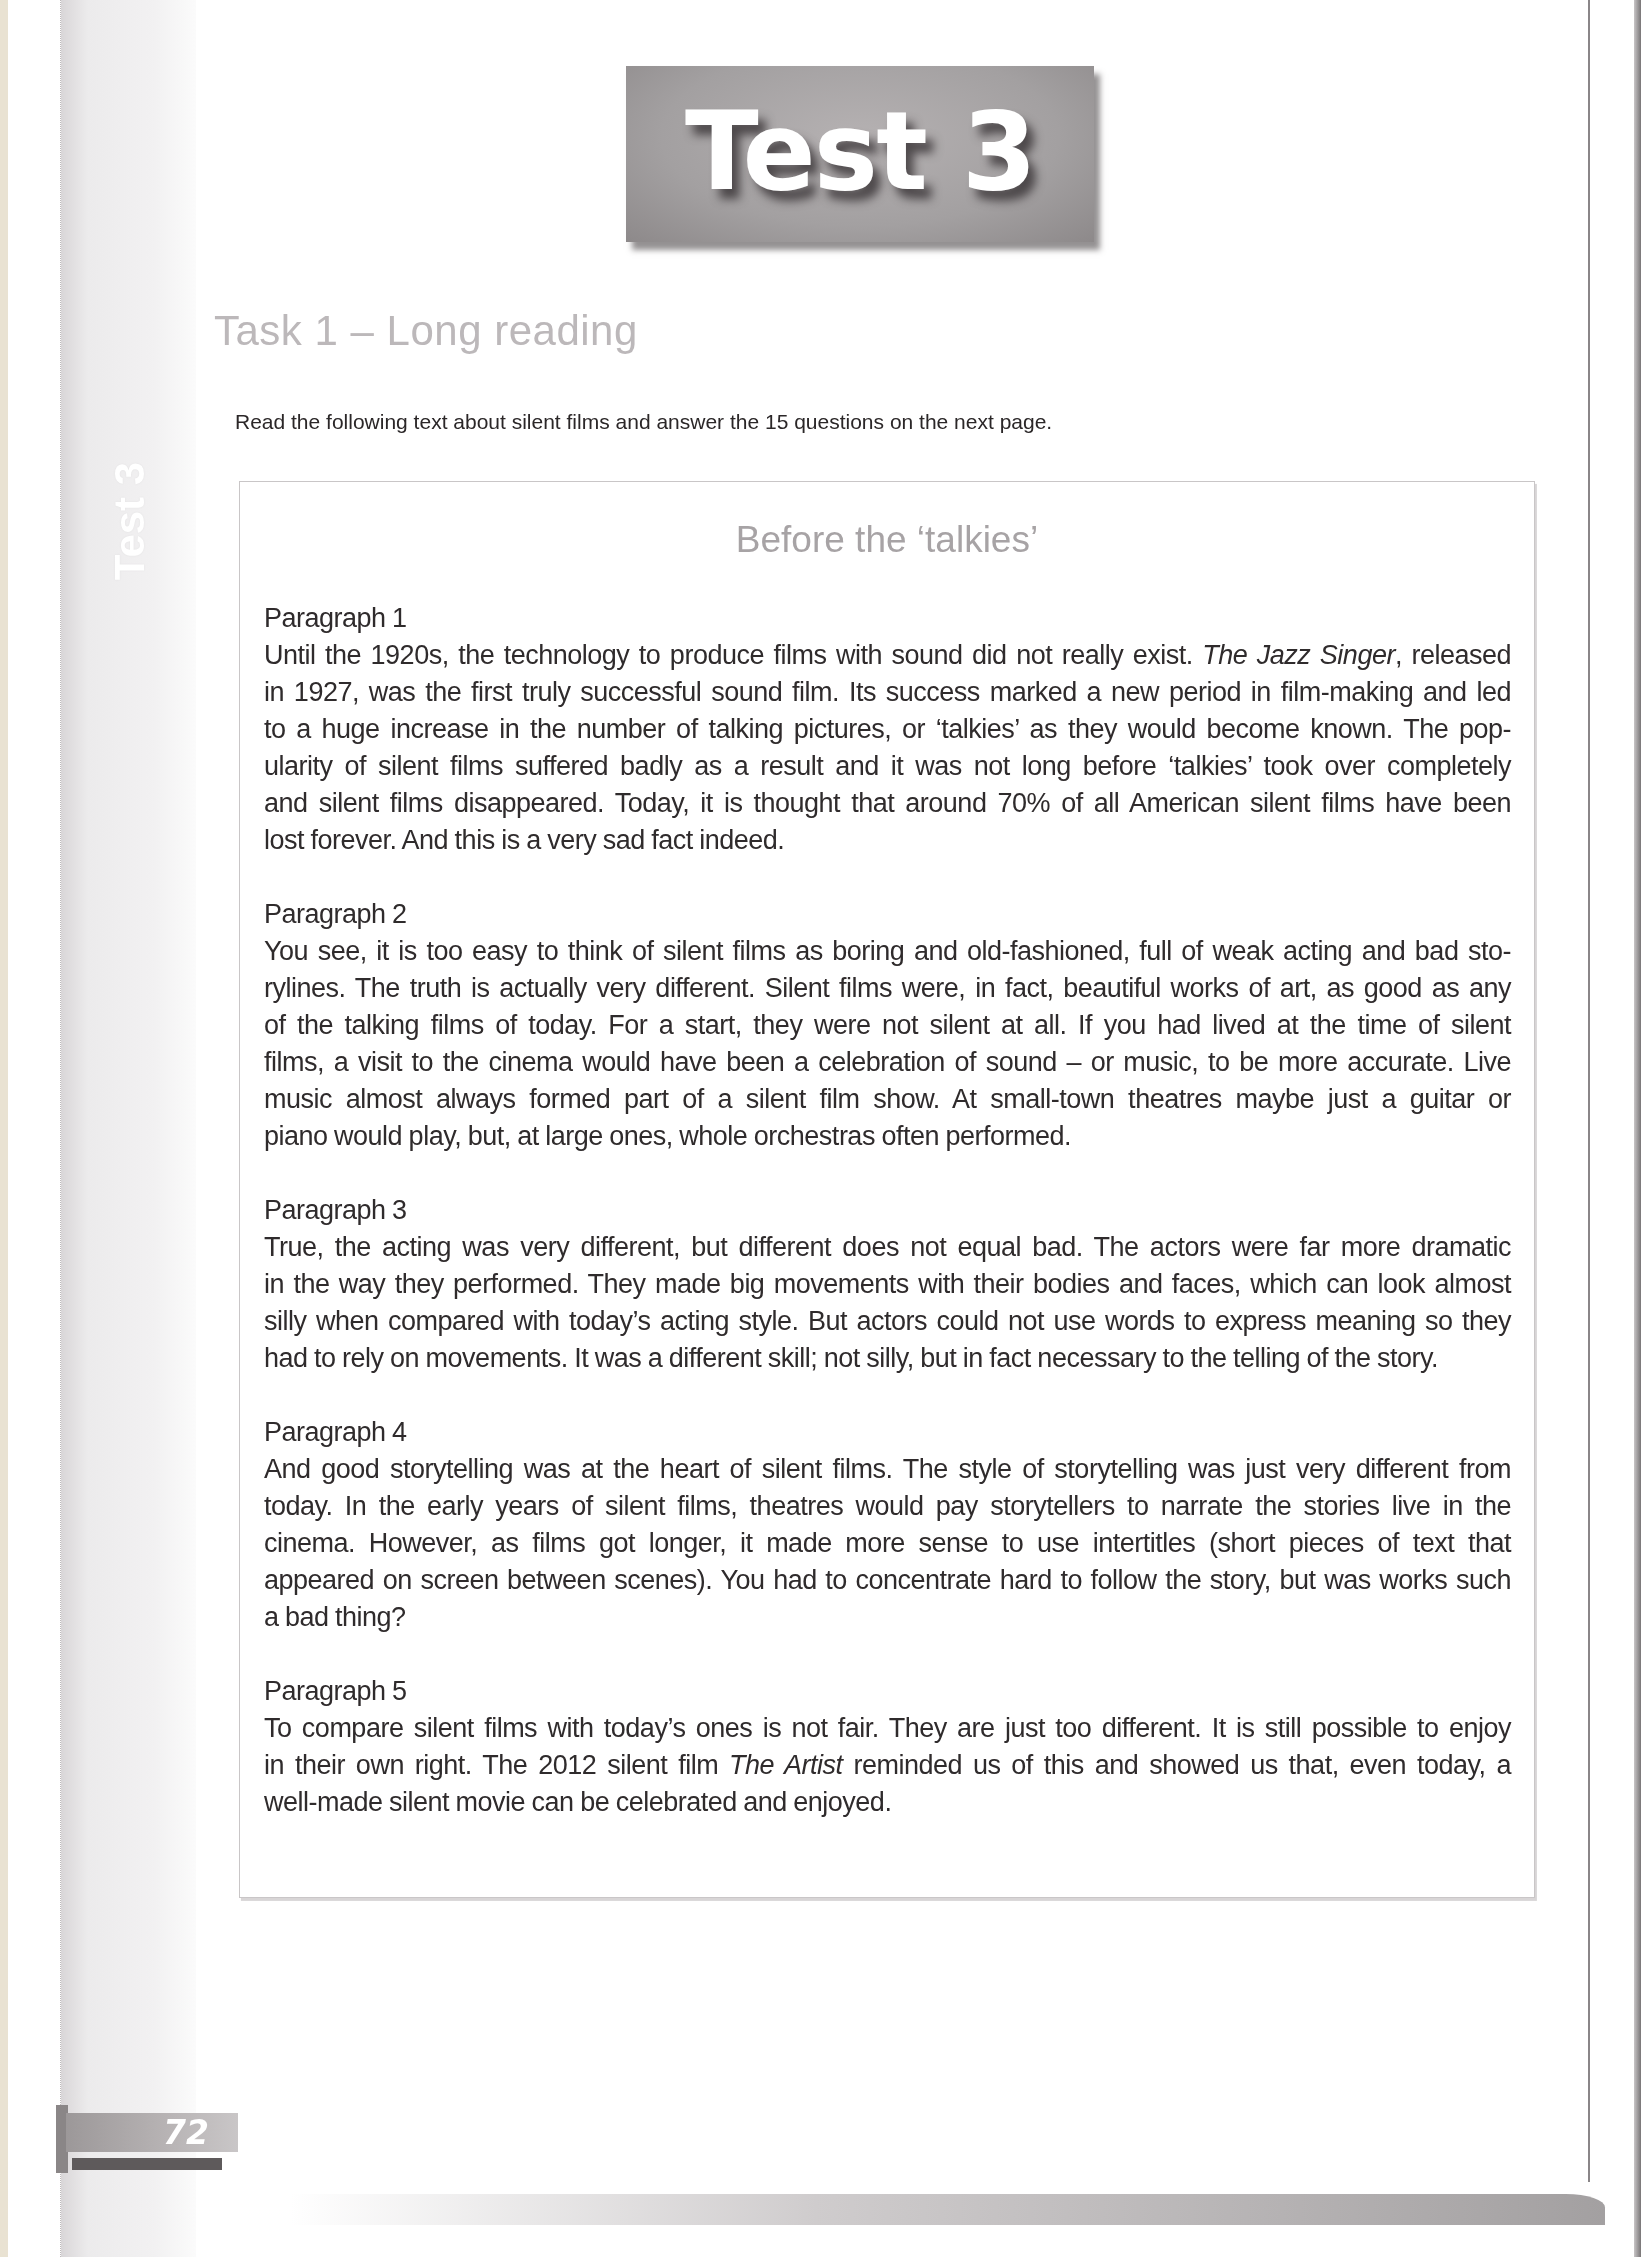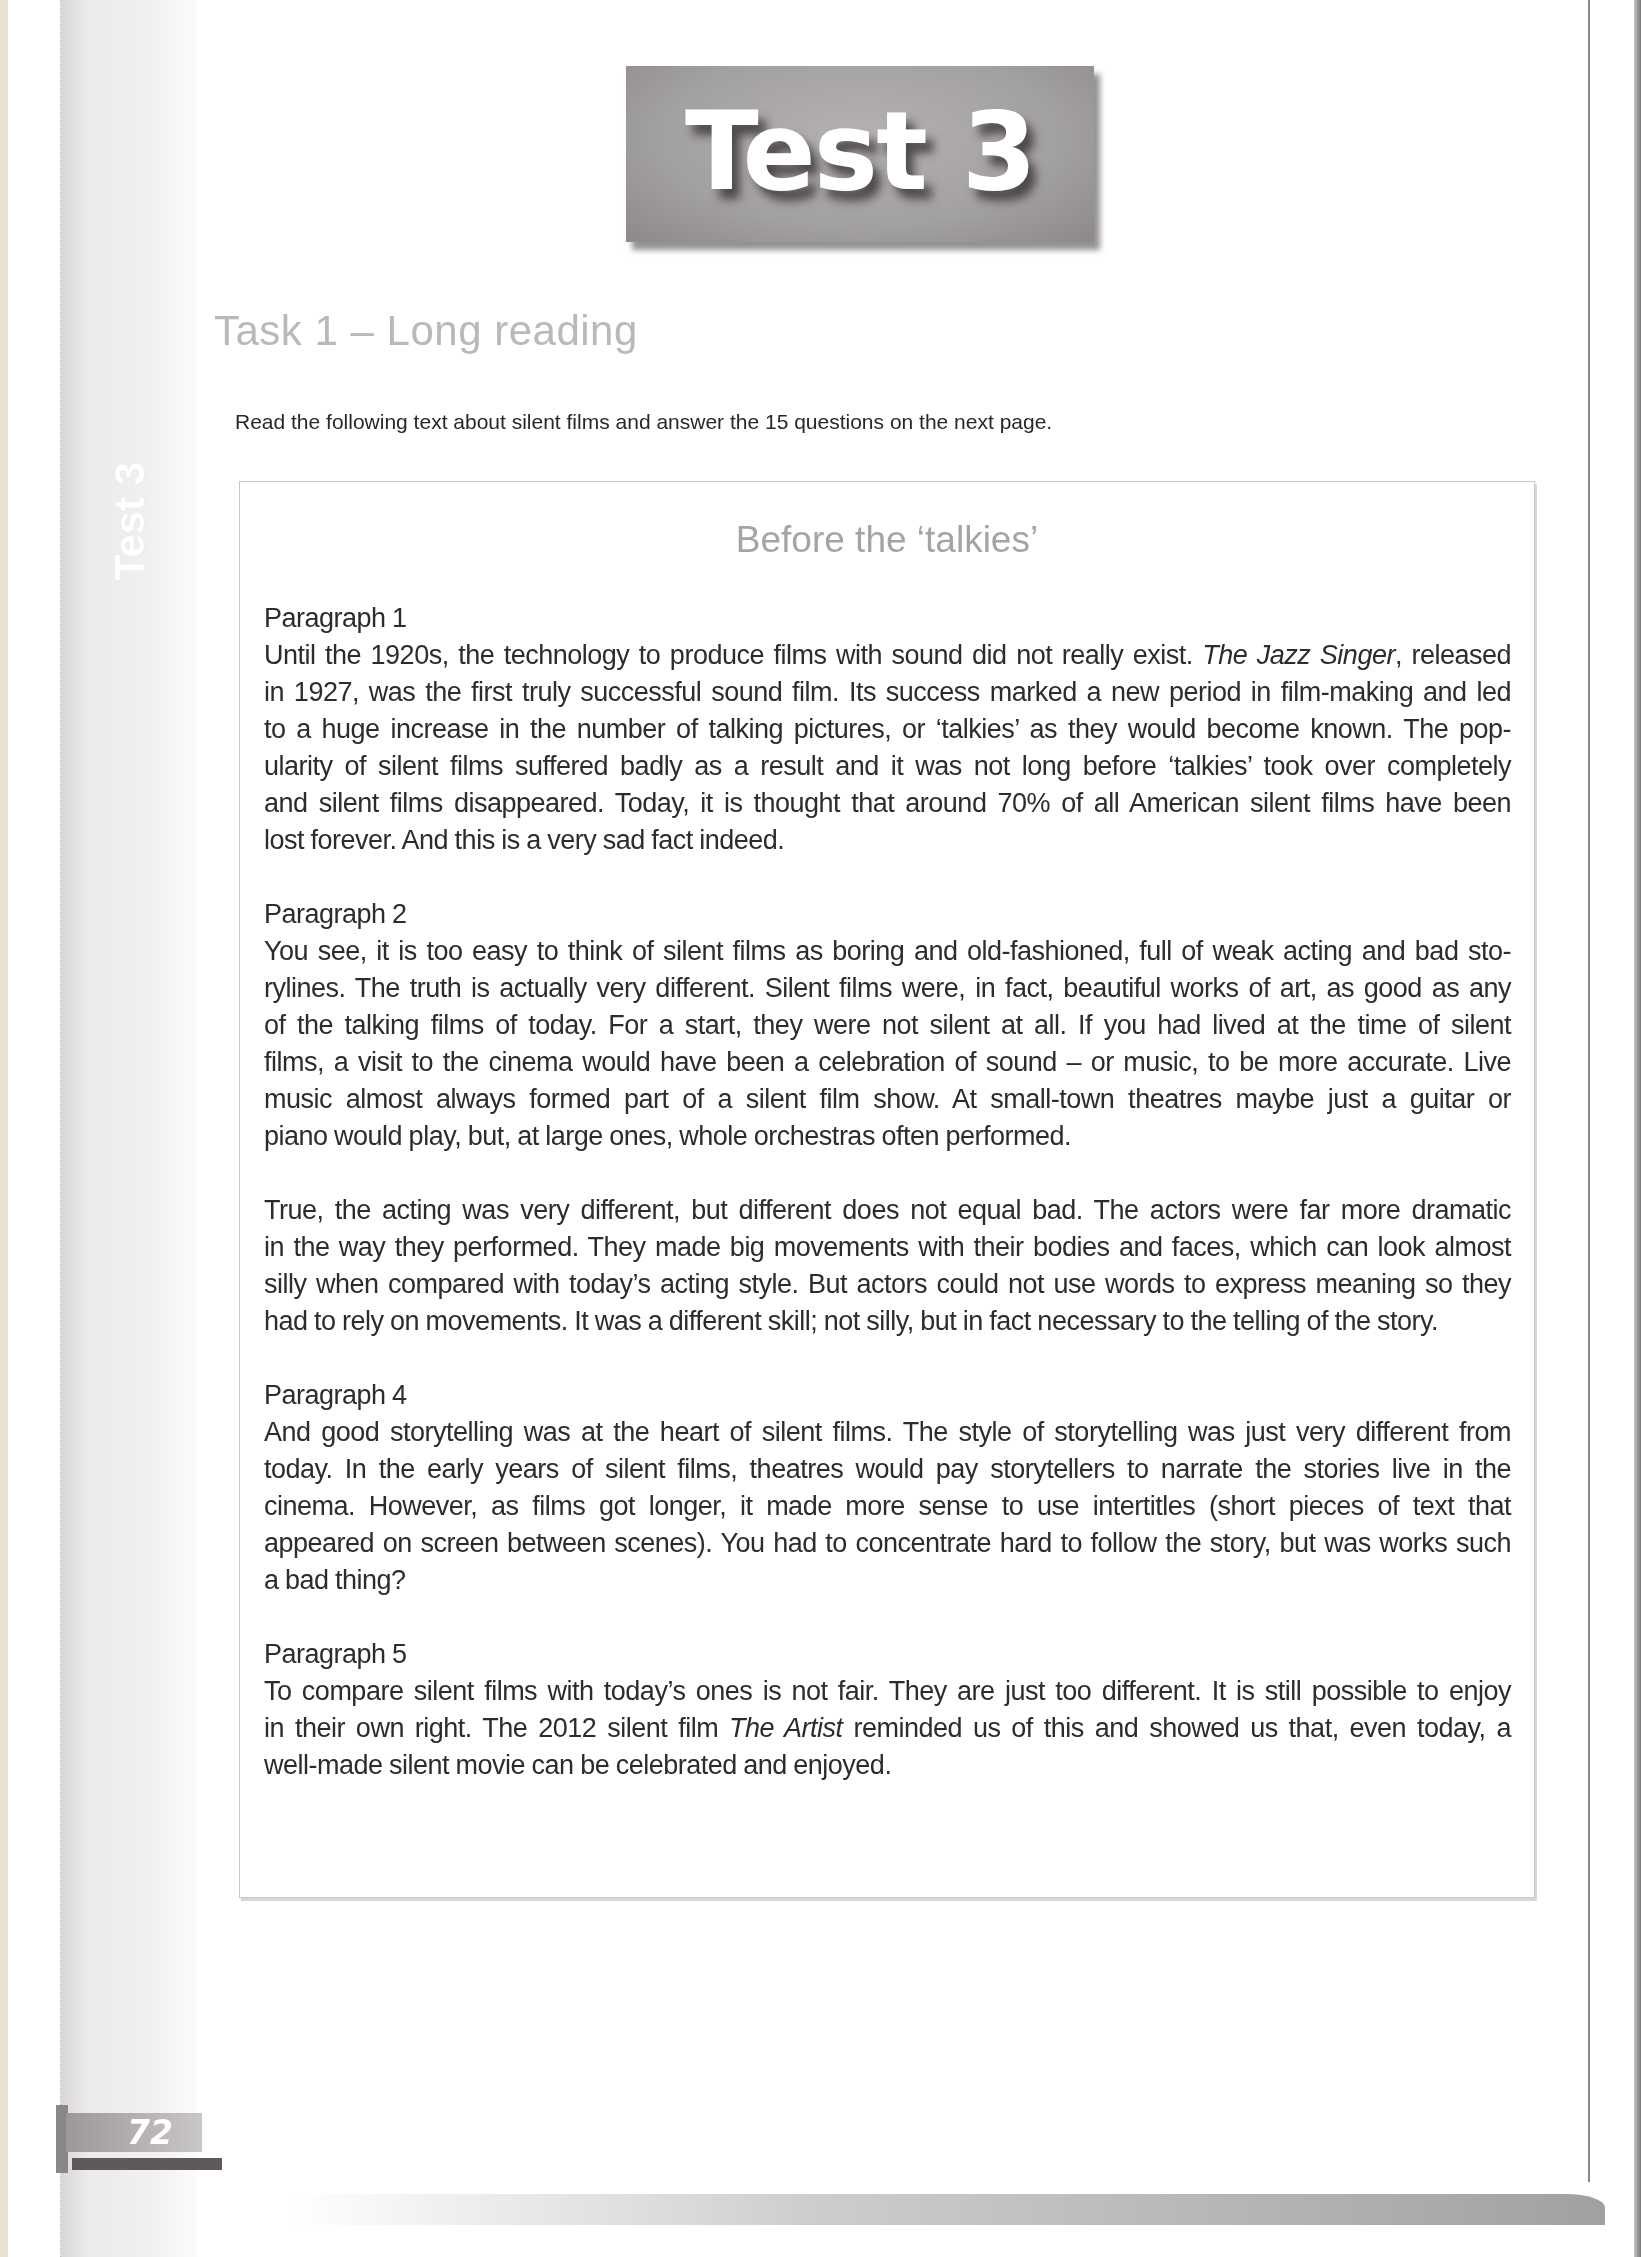--- a/index.html
+++ b/index.html
@@ -63,21 +63,21 @@
   .paras { position: absolute; left: 24px; top: 118px; width: 1247px; }
   .para { margin-bottom: 37px; }
   .para-heading, .para-line {
     font-size: 27px; line-height: 37px; color: #2f2b2c;
     white-space: nowrap; letter-spacing: -0.5px; word-spacing: -0.5px;
   }
   .para-line { text-align: justify; text-align-last: justify; }
   .para-line.last { text-align-last: left; }
   .para-line i { font-style: italic; }
   .page-num {
-    position: absolute; left: 66px; top: 2113px; width: 136px; height: 39px;
+    position: absolute; left: 66px; top: 2113px; width: 172px; height: 39px;
     background: linear-gradient(90deg, #9c9899 0%, #b8b4b5 60%, #c9c6c7 100%);
     display: flex; align-items: center; justify-content: flex-end; padding-right: 0;
   }
   .page-num span {
     font-family: "DejaVu Sans", sans-serif; font-weight: bold; font-size: 33px;
     color: #ffffff; margin-right: 29px; font-style: italic;
   }
   .page-num-bar { position: absolute; left: 72px; top: 2158px; width: 150px; height: 11.6px; background: #5e5a5b; }
   .page-num-tick { position: absolute; left: 56px; top: 2105px; width: 11.6px; height: 68px; background: #8a8687; }
 </style>
@@ -115,20 +115,21 @@
       <div class="para">
         <div class="para-heading">Paragraph 2</div>
         <div class="para-line">You see, it is too easy to think of silent films as boring and old-fashioned, full of weak acting and bad sto-</div>
         <div class="para-line">rylines. The truth is actually very different. Silent films were, in fact, beautiful works of art, as good as any</div>
         <div class="para-line">of the talking films of today. For a start, they were not silent at all. If you had lived at the time of silent</div>
         <div class="para-line">films, a visit to the cinema would have been a celebration of sound – or music, to be more accurate. Live</div>
         <div class="para-line">music almost always formed part of a silent film show. At small-town theatres maybe just a guitar or</div>
         <div class="para-line last">piano would play, but, at large ones, whole orchestras often performed.</div>
       </div>
       <div class="para">
+        <div class="para-heading">Paragraph 3</div>
         <div class="para-line">True, the acting was very different, but different does not equal bad. The actors were far more dramatic</div>
         <div class="para-line">in the way they performed. They made big movements with their bodies and faces, which can look almost</div>
         <div class="para-line">silly when compared with today’s acting style. But actors could not use words to express meaning so they</div>
         <div class="para-line last">had to rely on movements. It was a different skill; not silly, but in fact necessary to the telling of the story.</div>
       </div>
       <div class="para">
         <div class="para-heading">Paragraph 4</div>
         <div class="para-line">And good storytelling was at the heart of silent films. The style of storytelling was just very different from</div>
         <div class="para-line">today. In the early years of silent films, theatres would pay storytellers to narrate the stories live in the</div>
         <div class="para-line">cinema. However, as films got longer, it made more sense to use intertitles (short pieces of text that</div>

